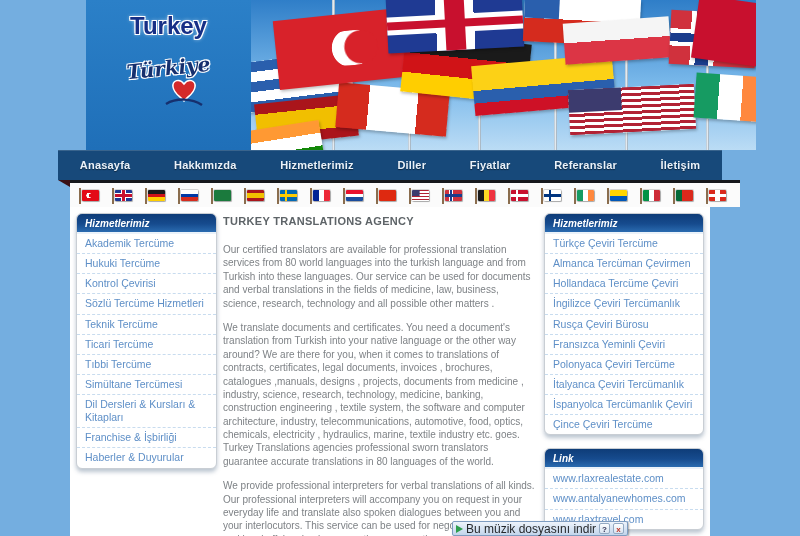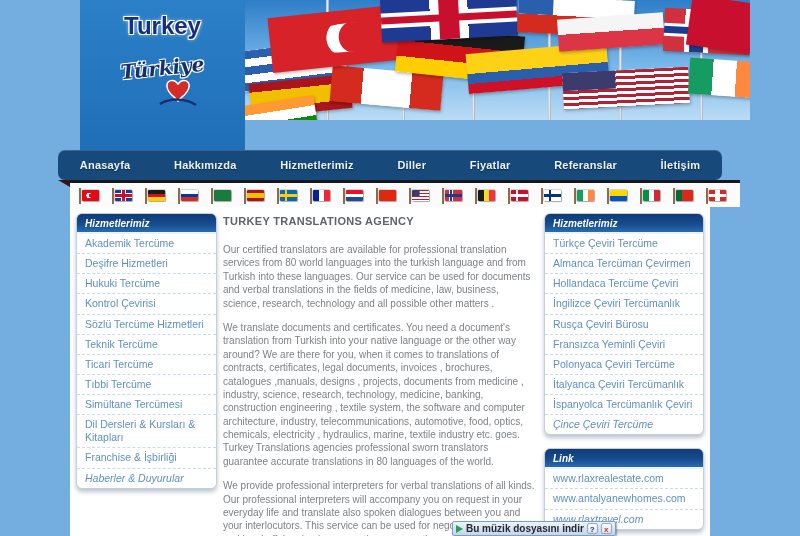--- a/index.html
+++ b/index.html
@@ -1,20 +1,20 @@
 <!DOCTYPE html>
 <html><head>
 <meta charset="utf-8">
 <style>
   * { margin:0; padding:0; box-sizing:border-box; }
   html,body { width:800px; height:536px; overflow:hidden; }
   body { background:#74AEE0; font-family:"Liberation Sans", sans-serif; position:relative; }
 
   
-  .header { position:absolute; left:80px; top:0; width:670px; height:120px;text-decoration:underline; }
+  .header { position:absolute; left:86px; top:0; width:670px; height:150px;text-decoration:underline; }
   .logo-panel { position:absolute; left:0; top:0; width:165px; height:150px;
     background:linear-gradient(180deg,#2B80C8,#1F6FB8); z-index:3; text-align:center; }
   .site-title { margin-top:12px; font-size:24px; font-weight:bold; line-height:1.15; color:#162F86;
     text-shadow:-1px -1px 0 #fff,1px -1px 0 #fff,-1px 1px 0 #fff,1px 1px 0 #fff,0 0 4px #fff; }
   .logo-script { margin-top:16px; font-family:"DejaVu Serif", serif; font-style:italic; font-weight:bold;
     font-size:20px; color:#16306E; transform:rotate(-6deg);
     text-shadow:-1px -1px 0 #fff,1px -1px 0 #fff,-1px 1px 0 #fff,1px 1px 0 #fff; }
   .tulip { position:absolute; left:76px; top:78px; }
 
   .photo { position:absolute; left:165px; top:0; right:0; bottom:0; overflow:hidden;
@@ -60,21 +60,21 @@
   .bf-india { left:-2%; top:84%; width:16%; height:26%; transform:rotate(-9deg);
     background:linear-gradient(to bottom,#FF9933 33%,#fff 33% 66%,#138808 66%); }
   .bf-redright { right:-3%; top:0%; width:15%; height:42%; transform:rotate(8deg); background:#C8102E; }
   .crescent { position:absolute; left:30%; top:24%; width:52%; height:52%; border-radius:50%;
     background:radial-gradient(circle at 62% 50%,#D8222A 0 34%,transparent 36%),
                radial-gradient(circle at 48% 50%,#fff 0 46%,transparent 48%); }
 
   
   .nav { position:absolute; left:58px; top:150px; width:664px; height:30px; background:#17497A;
     display:flex; align-items:center; justify-content:space-around; z-index:4;
-    box-shadow:inset 0 1px 0 rgba(255,255,255,.15);border-radius:7px; }
+    box-shadow:inset 0 1px 0 rgba(255,255,255,.15); }
   .nav a { color:#EAF2FA; font-size:11px; font-weight:bold; text-decoration:none; letter-spacing:.2px;
     text-shadow:0 1px 1px rgba(0,0,0,.5); cursor:pointer; }
   .nav-fold { position:absolute; top:180px; width:0; height:0; z-index:2; }
   .nav-fold.left { left:58px; border-top:7px solid #3A1015; border-left:12px solid transparent; }
   .nav-fold.right { left:710px; border-top:7px solid #122B42; border-right:12px solid transparent; }
 
   
   .strip { position:absolute; left:70px; top:180px; width:670px; height:27px; background:#FBFBFB;
     border-top:3px solid #16181C; display:flex; align-items:center; gap:16px; padding:0 12px; z-index:3; }
   .f { width:17px; height:11px; position:relative; flex:0 0 auto;
@@ -132,34 +132,34 @@
   .col-right { position:absolute; left:474px; top:6px; width:160px; }
 
   .box { background:#fff; border:1px solid #C9CED4; border-radius:6px; overflow:hidden;
     box-shadow:0 3px 4px rgba(60,90,120,.35); margin-bottom:13px; }
   .box-hd { background:linear-gradient(180deg,#0E3C78 0%,#164B8E 55%,#2A6BB0 100%);
     color:#fff; font-size:10px; font-weight:bold; font-style:italic; padding:4px 8px 3px;
     border-bottom:2px solid #EAF2FA; }
   .box ul { list-style:none; }
   .box li { padding:3px 8px 3px; font-size:10.5px; color:#5E8FC7;
     border-bottom:1px dashed #C8DCEF; cursor:pointer; line-height:1.25; }
-  .box li:last-child { border-bottom:none;font-style:italic; }
+  .box li:last-child { border-bottom:none; }
 
   .main-hd { font-size:11px; font-weight:bold; color:#5E6468; letter-spacing:.3px; margin-bottom:16px; }
   .col-main p { font-size:10px; line-height:1.34; color:#7E8286; margin-bottom:11px; }
   .col-main .lead { }
 
   
   .music-bar { position:absolute; left:452px; top:521px; height:15px; z-index:9;
     display:flex; align-items:center; gap:3px; padding:0 3px;
     background:linear-gradient(180deg,#EDF3FB,#C2D5EB); border:1px solid #7E9CC0; border-radius:2px;
     box-shadow:1px 1px 2px rgba(0,0,0,.35); }
   .play-tri { width:0; height:0; border-left:7px solid #2E9E4F; border-top:4px solid transparent;
     border-bottom:4px solid transparent; cursor:pointer; }
-  .music-txt { font-size:10px; font-weight:bold; color:#26292C; white-space:nowrap; }
+  .music-txt { font-size:12px; font-weight:normal; color:#26292C; white-space:nowrap; }
   .mini-btn { font-size:8px; font-weight:bold; width:11px; height:11px; line-height:11px; text-align:center;
     background:linear-gradient(180deg,#FDFEFF,#D7E3F0); border:1px solid #93A9C2; border-radius:2px;
     color:#335; cursor:pointer; }
   .mini-btn.close { color:#C0392B; }
 
   .tulip svg { display:block; }
 </style>
 </head>
 <body>
 
@@ -237,21 +237,20 @@
   <span class="f f-ch"></span>
 </div>
 
 <div class="content">
 
   <div class="col-left">
     <div class="box">
       <div class="box-hd">Hizmetlerimiz</div>
       <ul>
         <li>Akademik Tercüme</li>
-        <li>Deşifre Hizmetleri</li>
         <li>Hukuki Tercüme</li>
         <li>Kontrol Çevirisi</li>
         <li>Sözlü Tercüme Hizmetleri</li>
         <li>Teknik Tercüme</li>
         <li>Ticari Tercüme</li>
         <li>Tıbbi Tercüme</li>
         <li>Simültane Tercümesi</li>
         <li>Dil Dersleri &amp; Kursları &amp; Kitapları</li>
         <li>Franchise &amp; İşbirliği</li>
         <li>Haberler &amp; Duyurular</li>

